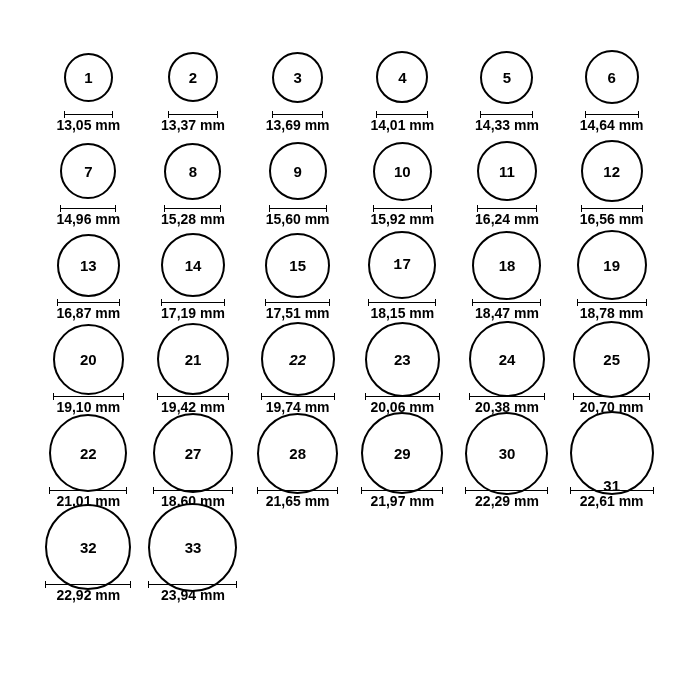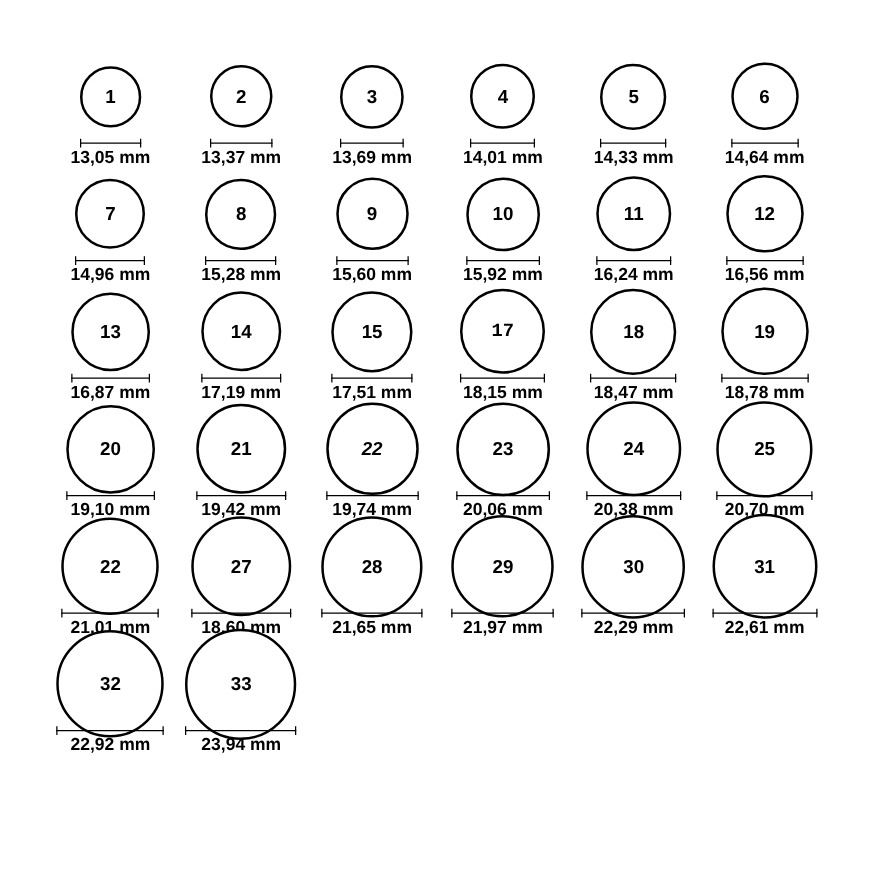--- a/index.html
+++ b/index.html
@@ -529,21 +529,21 @@
           <div class="bar" style="width: 83px;">
             <div class="line"></div>
             <div class="tickL"></div>
             <div class="tickR"></div>
           </div>
           <div class="label">22,29 mm</div>
         </div>
       </div>
       <div class="cell">
         <div class="ring-wrap">
-          <div class="ring" style="width: 84px; height: 84px;">
+          <div class="ring" style="width: 84px; height: 84px; align-items: flex-end;">
             <span>31</span>
           </div>
         </div>
         <div class="dim">
           <div class="bar" style="width: 84px;">
             <div class="line"></div>
             <div class="tickL"></div>
             <div class="tickR"></div>
           </div>
           <div class="label">22,61 mm</div>

